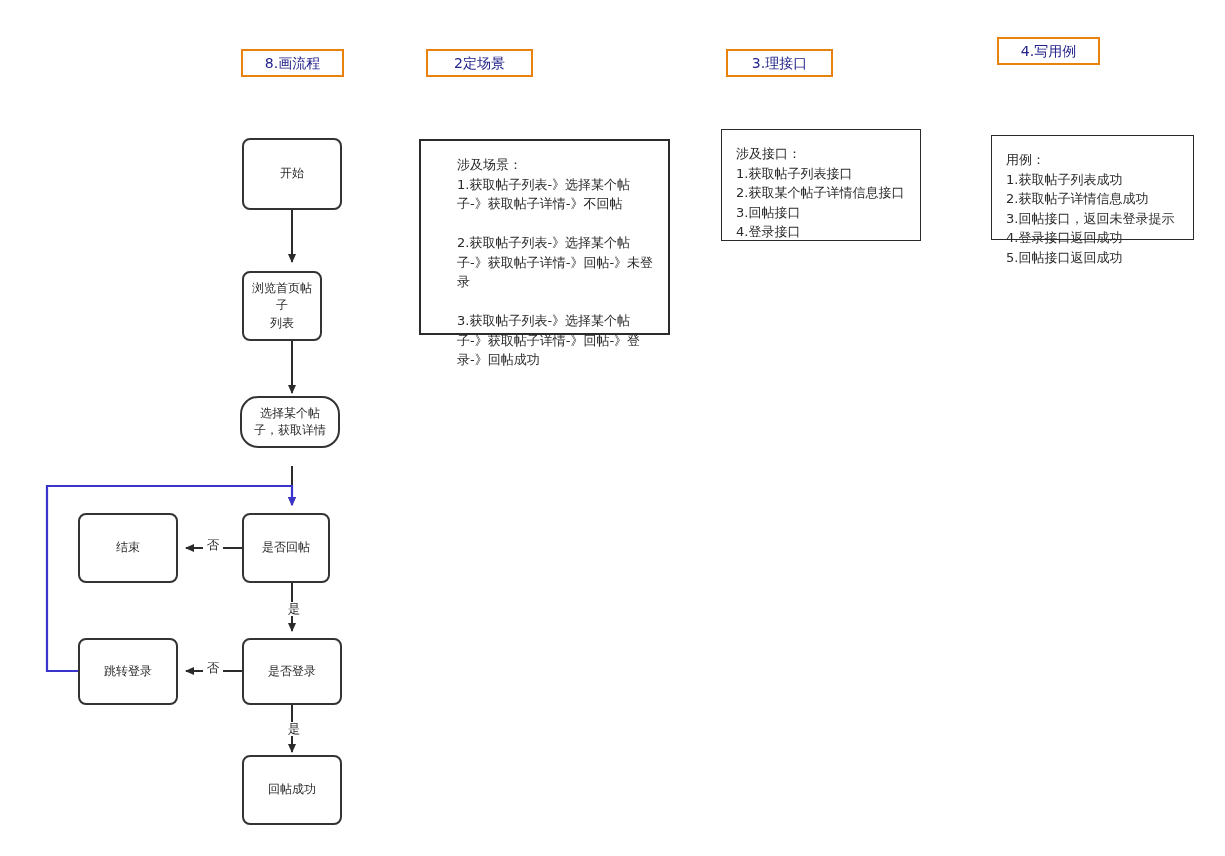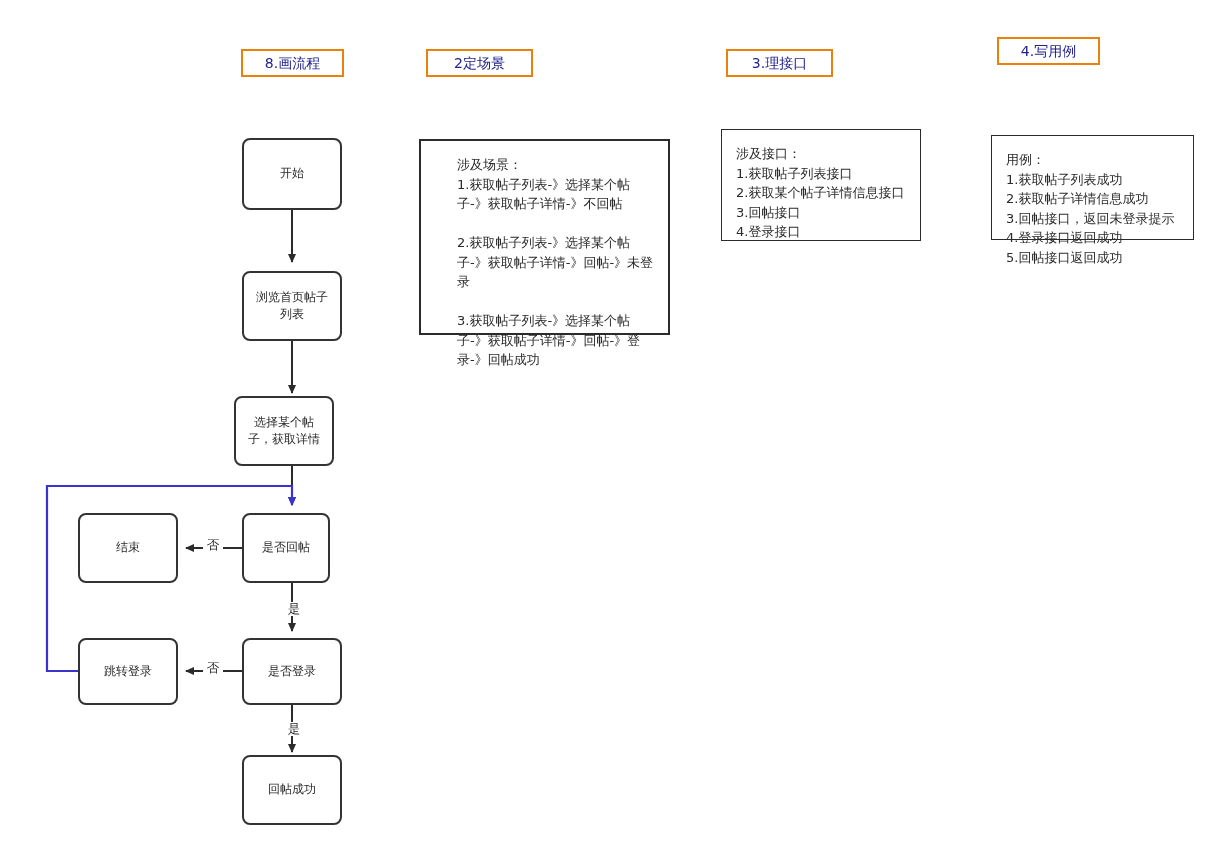--- a/index.html
+++ b/index.html
@@ -120,24 +120,24 @@
 <div class="section-chip" style="left:726px; top:49px; width:107px;">
   <span>3.理接口</span>
 </div>
 
 <div class="section-chip" style="left:997px; top:37px; width:103px;">
   <span>4.写用例</span>
 </div>
 
 <div class="node" style="left:242px; top:138px; width:100px; height:72px;">开始</div>
 
-<div class="node" style="left:242px; top:271px; width:100px; height:70px;">浏览首页帖子
+<div class="node" style="left:242px; top:271px; width:80px; height:70px;">浏览首页帖子
 列表</div>
 
-<div class="node" style="left:234px; top:396px; width:100px; height:70px;">选择某个帖
+<div class="node" style="left:240px; top:396px; width:100px; height:52px;border-radius:18px;">选择某个帖
 子，获取详情</div>
 
 <div class="node" style="left:242px; top:513px; width:88px; height:70px;">是否回帖</div>
 
 <div class="node" style="left:78px; top:513px; width:100px; height:70px;">结束</div>
 
 <div class="node" style="left:242px; top:638px; width:100px; height:67px;">是否登录</div>
 
 <div class="node" style="left:78px; top:638px; width:100px; height:67px;">跳转登录</div>
 

